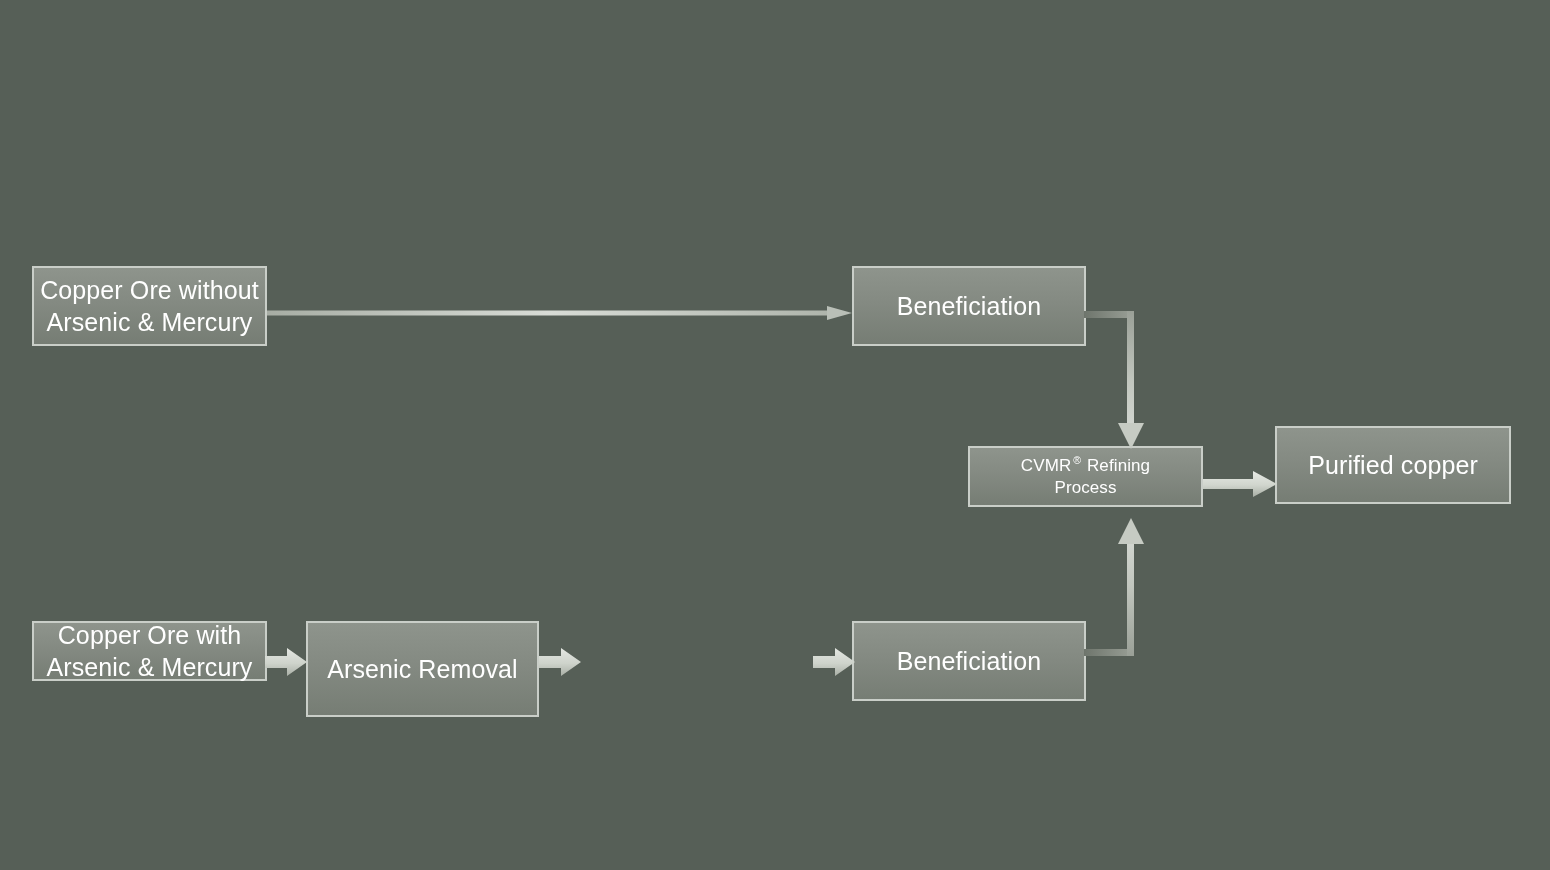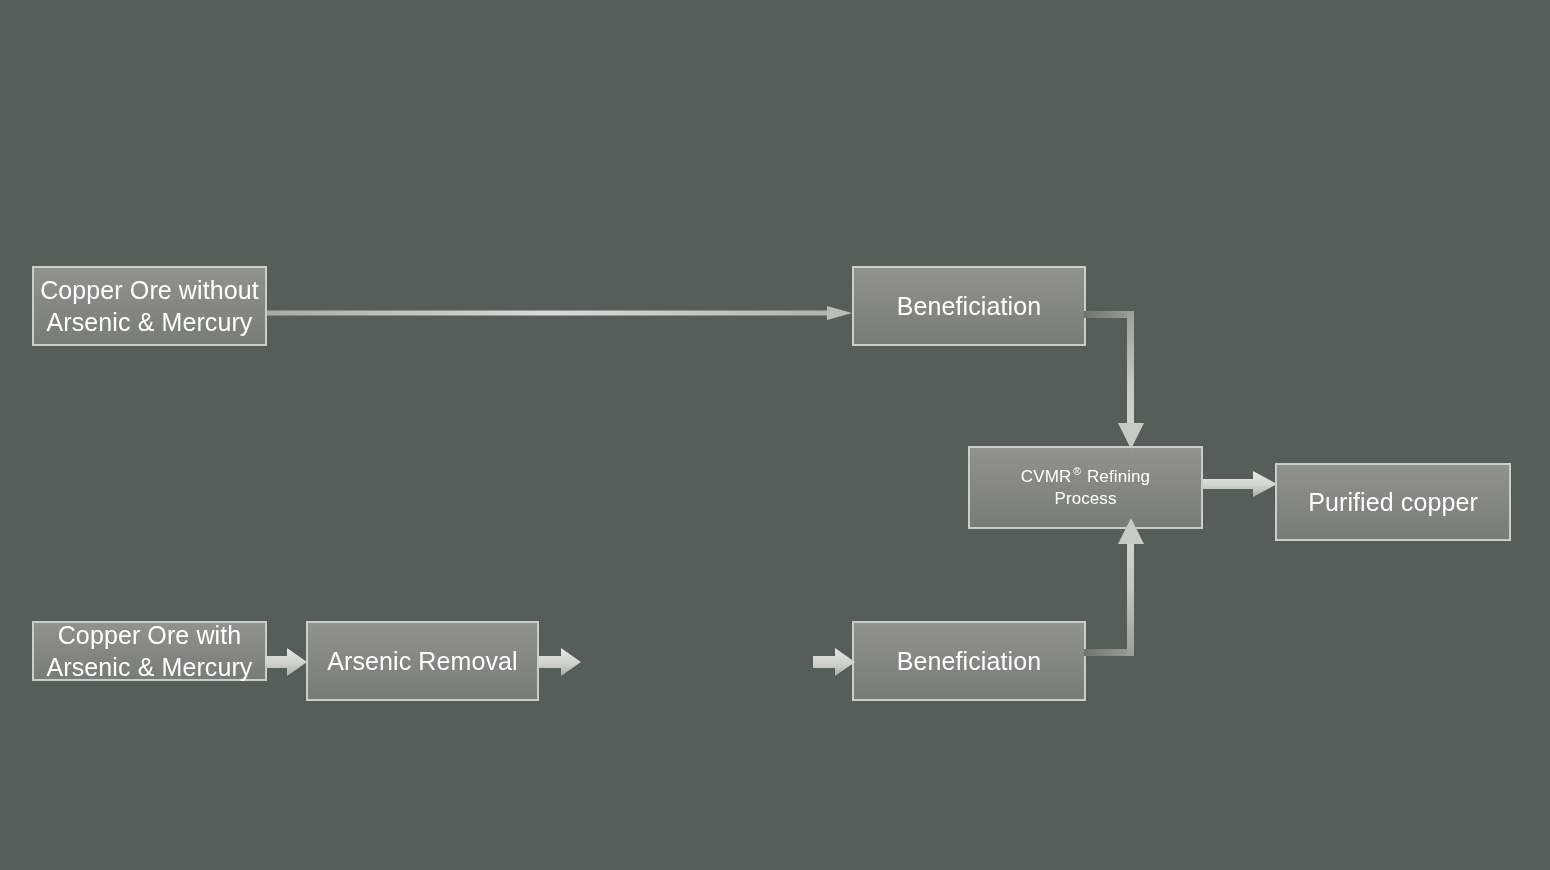--- a/index.html
+++ b/index.html
@@ -38,24 +38,24 @@
   .node .label {
     display: block;
     padding: 0 6px;
     white-space: pre-line;
   }
   .node.big   { font-size: 25px; }
   .node.small { font-size: 17px; }
 
   .node.ore-top     { left: 32px;   top: 218px; width: 235px; height: 80px; }
   .node.benef-top   { left: 852px;  top: 218px; width: 234px; height: 80px; }
-  .node.cvmr        { left: 968px;  top: 398px; width: 235px; height: 83px; align-items: center; }
-  .node.purified    { left: 1275px; top: 415px; width: 236px; height: 78px; }
+  .node.cvmr        { left: 968px;  top: 398px; width: 235px; height: 61px; align-items: center; }
+  .node.purified    { left: 1275px; top: 378px; width: 236px; height: 78px; }
   .node.ore-bottom  { left: 32px;   top: 573px; width: 235px; height: 60px; }
-  .node.arsenic     { left: 306px;  top: 573px; width: 233px; height: 80px; }
+  .node.arsenic     { left: 306px;  top: 573px; width: 233px; height: 96px; }
   .node.mercury     { left: 580px;  top: 573px; width: 233px; height: 80px; }
   .node.benef-bot   { left: 852px;  top: 573px; width: 234px; height: 80px; }
 
   .reg {
     font-size: .62em;
     vertical-align: super;
     line-height: 0;
     padding: 0 1px 0 2px;
   }
 

